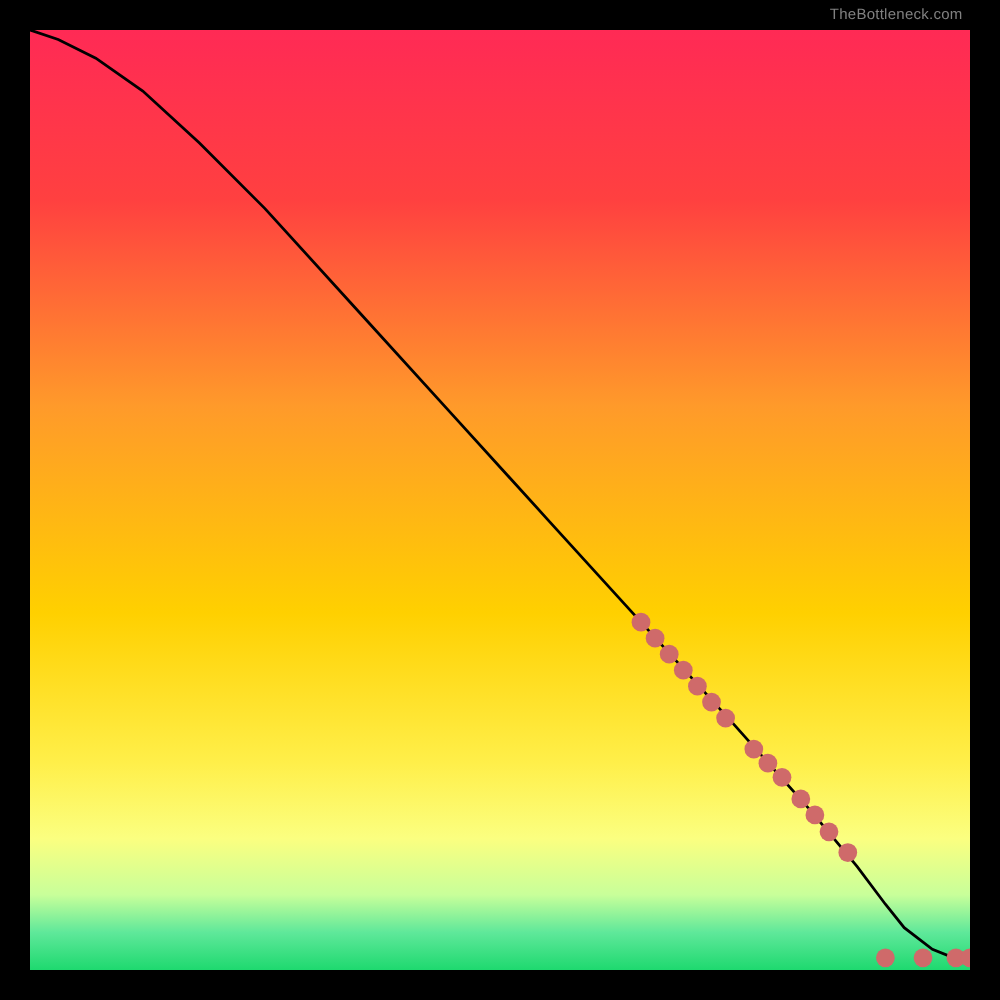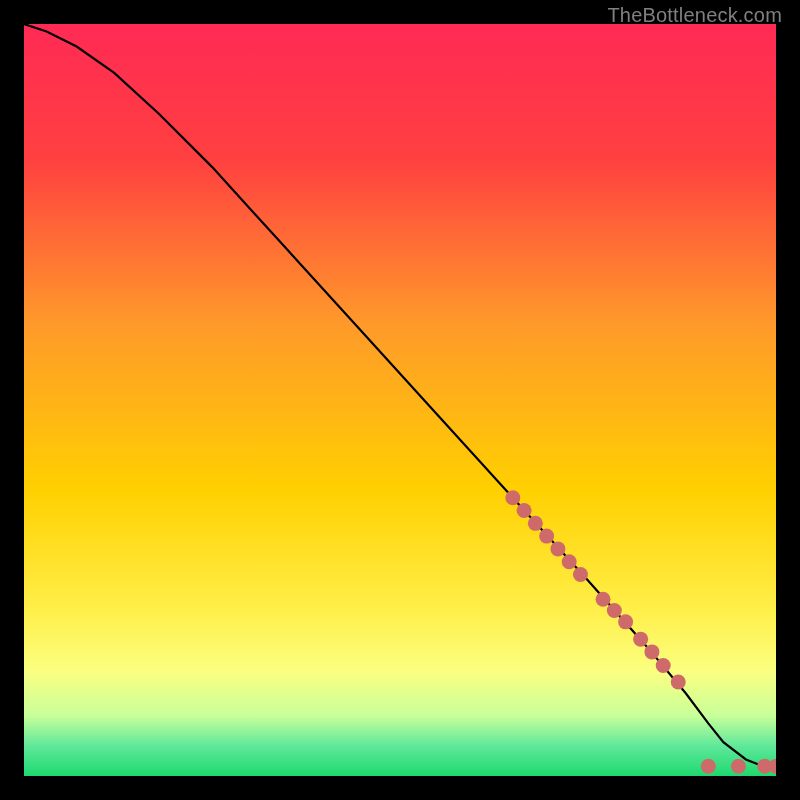--- a/index.html
+++ b/index.html
@@ -22,23 +22,23 @@
   .plot {
     position: absolute;
     left: 0;
     top: 0;
     width: 752px;
     height: 752px;
   }
   .attribution {
     position: absolute;
     top: 4px;
-    right: 18px;
+    right: 30px;
     color: #808080;
-    font-size: 20px;
+    font-size: 12px;
     font-weight: 500;
     letter-spacing: 0.2px;
   }
   svg { display: block; }
 </style>
 </head>
 <body>
 
 <div class="frame">
   <svg class="plot" viewBox="0 0 752 752" width="752" height="752">

